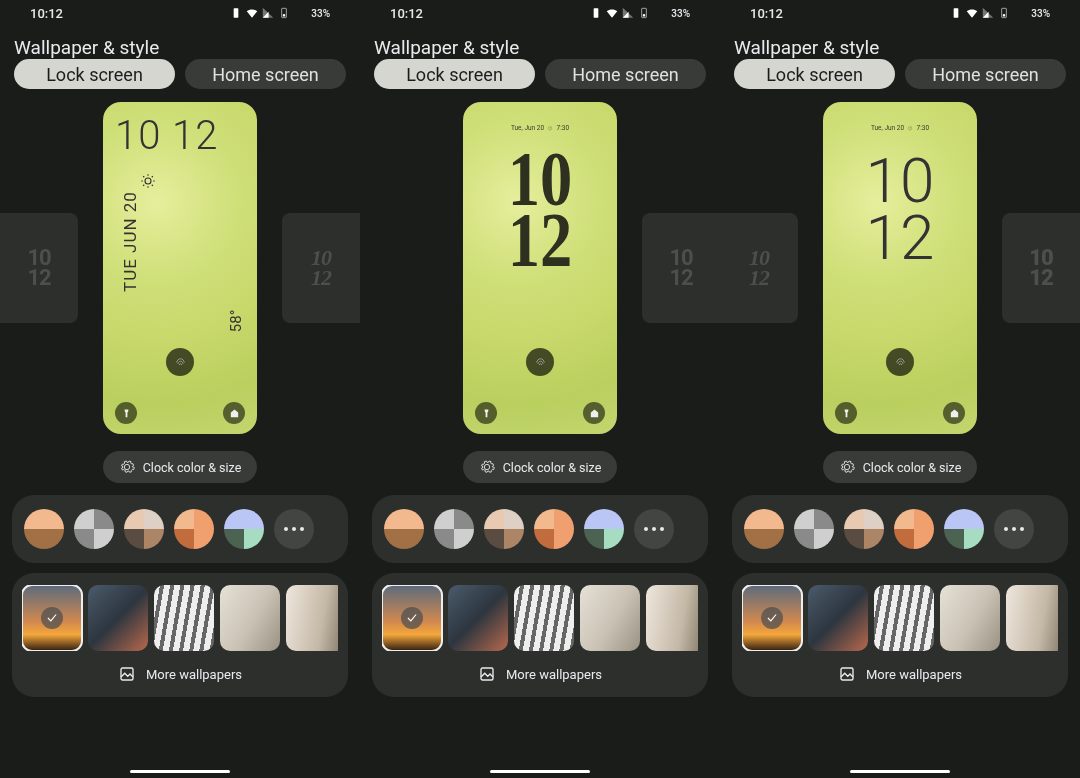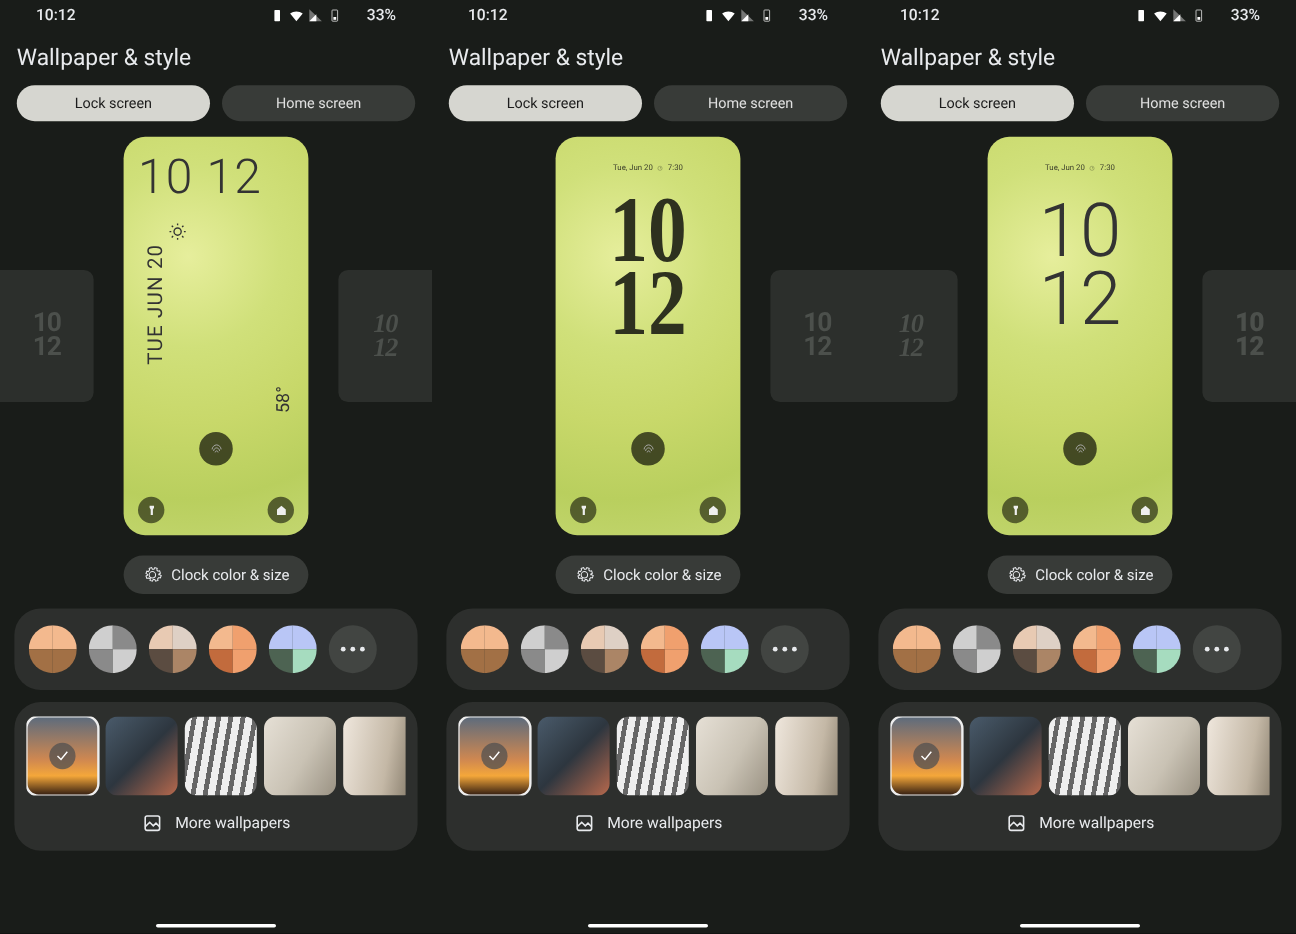--- a/index.html
+++ b/index.html
@@ -21,35 +21,35 @@
   .status-bar {
     height: 26px;
     display: flex; align-items: center;
     padding: 0 30px;
     font-size: 13px; font-weight: 500;
   }
   .status-left { flex: 1; }
   .status-right { display: flex; align-items: center; gap: 2px; }
   .status-icon { width: 14px; height: 14px; display:inline-flex; align-items:center; justify-content:center;}
   .status-icon svg { width:100%; height:100%; fill:#fff; }
-  .battery-pct { font-size: 13px; margin-left:18px;}
+  .battery-pct { font-size: 10px; margin-left:18px;}
   
   .page-title {
     font-size: 19px; font-weight: 400;
-    padding: 10px 14px 12px;
+    padding: 10px 14px 0;
   }
   
   .tab-row {
     display: flex; gap: 10px; padding: 0 14px 6px;
   }
   .tab {
     flex: 1; height: 30px;
     border-radius: 30px;
     display: flex; align-items: center; justify-content: center;
-    font-size: 12px;
+    font-size: 18px;
     cursor: pointer;
   }
   .tab.active { background: #d6d6d0; color: #1c1c1c; }
   .tab.inactive { background: #383b38; color: #e0e0e0; }
   
   .preview-row {
     height: 346px;
     position: relative;
     display: flex; align-items: center; justify-content: center;
   }

